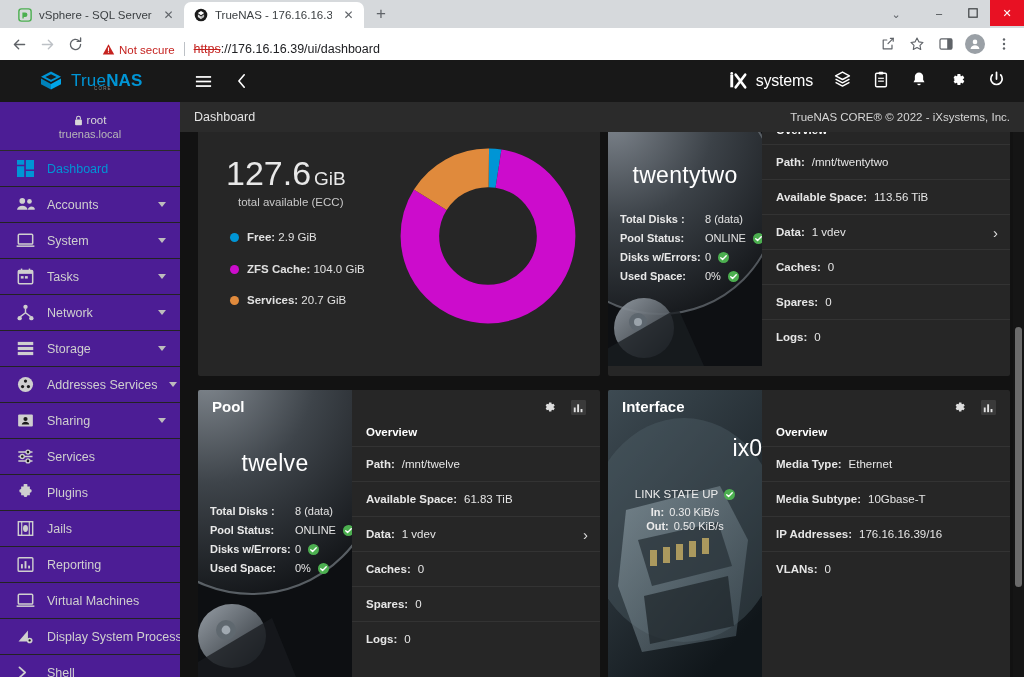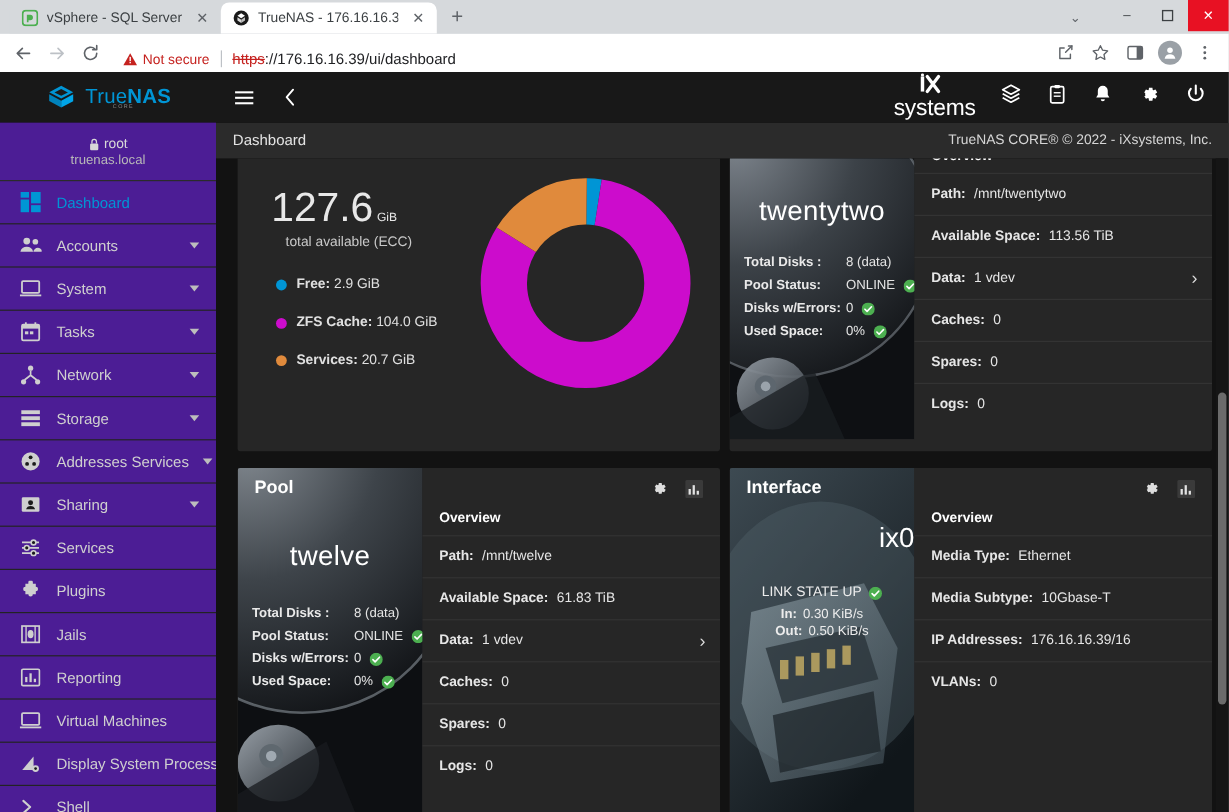--- a/index.html
+++ b/index.html
@@ -60,21 +60,21 @@
   .tn-logo-text { font-size:17px; font-weight:400; color:#0095d5;
     letter-spacing:.2px; position:relative;}
   .tn-logo-text b { font-weight:700; }
   .tn-logo-sub { position:absolute; font-size:4.5px; color:#8a8a8a; left:23px;
     top:15px; letter-spacing:1.2px;}
   .tn-hdr-icons { display:flex; align-items:center; gap:22px; padding-left:14px; }
   .tn-hdr-icons .ic { color:#fff; display:flex; align-items:center; }
   .tn-hdr-right { margin-left:auto; display:flex; align-items:center; gap:20px;
     padding-right:18px; }
   .ix-logo { display:flex; align-items:center; gap:1px; color:#fff;
-    font-size:19px; letter-spacing:-.2px;flex-direction:column;}
+    font-size:16px; letter-spacing:-.2px;}
 
   
   .sidebar { width:180px; background:#4c1d95; flex:0 0 180px; margin-top:42px;
     overflow:hidden; }
   .user-box { padding:12px 0 10px; text-align:center; border-bottom:1px solid #2b2b2b;}
   .user-row { display:flex; align-items:center; justify-content:center; gap:4px;
     color:#d8d8d8; font-size:11.5px; }
   .user-host { color:#b8b8b8; font-size:11px; margin-top:2px; }
   .nav-item { height:36px; display:flex; align-items:center; gap:12px;
     padding:0 14px 0 15px; color:#cfcfcf; font-size:12.5px;
@@ -99,21 +99,21 @@
     grid-template-columns:1fr 1fr; grid-template-rows:244px 292px;
     gap:14px 8px; overflow:hidden; position:relative; }
   .widget { background:#262626; border-radius:2px; display:flex;
     overflow:hidden; position:relative; }
   .w-row1 { margin-top:-10px; }
 
   
   .mem-widget { padding:24px 10px 0 14px; align-items:flex-start; }
   .mem-left { width:190px; padding-left:14px; padding-top:10px; }
   .mem-total { font-size:34px; color:#e8e8e8; font-weight:300; line-height:1; }
-  .mem-total .unit { font-size:10px; font-weight:400; margin-left:3px; }
+  .mem-total .unit { font-size:19px; font-weight:400; margin-left:3px; }
   .mem-sub { font-size:11.5px; color:#c9c9c9; margin-top:6px; padding-left:12px;}
   .legend { margin-top:22px; }
   .legend-row { display:flex; align-items:flex-start; gap:8px; font-size:11.5px;
     color:#e0e0e0; margin-bottom:16px; padding-left:4px; line-height:1.35;}
   .dot { width:9px; height:9px; border-radius:50%; flex:0 0 9px; margin-top:3px; }
   .legend-row b { font-weight:700; }
   .donut-wrap { flex:1; display:flex; align-items:center; justify-content:center;
     padding-right:12px; }
 
   

